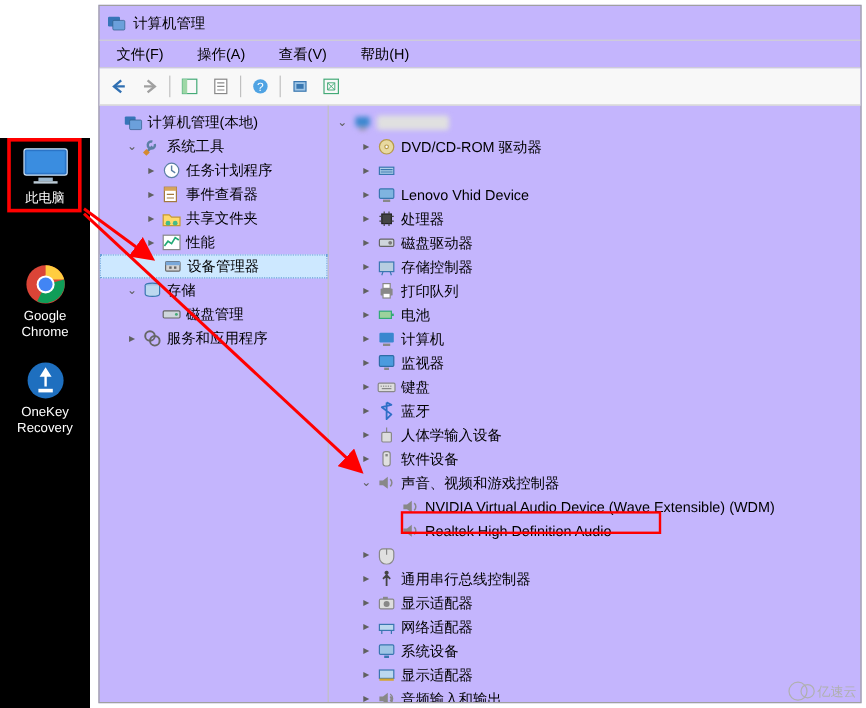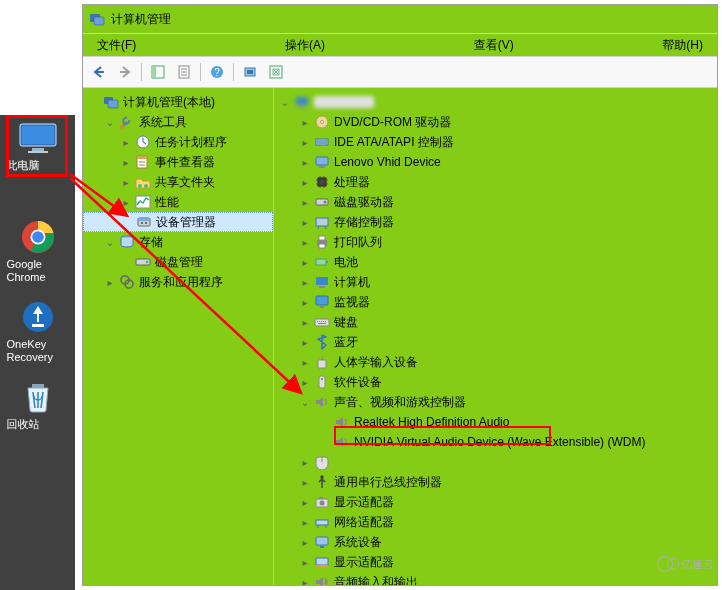--- a/index.html
+++ b/index.html
@@ -13,21 +13,22 @@
     overflow: hidden;
     position: relative;
   }
   
   .desktop-strip {
     position: absolute;
     left: 0;
     top: 115px;
     width: 75px;
     bottom: 0;
-    background: #404040;
+    background: #000000;
+    text-align: center;
   }
   .desk-icon {
     width: 62px;
     margin: 4px auto 14px;
     color: #fff;
     cursor: pointer;
   }
   .desk-icon .iconbox {
     width: 44px;
     height: 38px;
@@ -40,40 +41,39 @@
   
   .hi-pc { position:absolute; left:6px; top:115px; width:62px; height:62px; border:3px solid #f00; box-sizing:border-box; pointer-events:none;}
   
   .mgmt-window {
     position: absolute;
     left: 82px;
     top: 4px;
     right: 4px;
     bottom: 4px;
     border: 1px solid #a0a0a0;
-    background: #84cc16;
+    background: #c4b5fd;
     display: flex;
     flex-direction: column;
   }
   .titlebar {
     height: 28px;
     display: flex;
     align-items: center;
     padding: 0 6px;
     border-bottom: 1px solid #d0d0d0;
   }
   .titlebar .icon { width:16px; height:16px; margin-right:6px; display:flex; align-items:center; justify-content:center;}
   .menubar {
     height: 22px;
     display: flex;
     align-items: center;
     padding: 0 6px;
-    gap: 0;
+    gap: 12px;
     border-bottom: 1px solid #d0d0d0;
-    justify-content: space-between;
   }
   .menubar .menuitem { padding: 2px 8px; cursor: pointer; }
   .toolbar {
     height: 26px;
     display: flex;
     align-items: center;
     padding: 2px 4px;
     gap: 2px;
     border-bottom: 1px solid #d0d0d0;
     background: #f8f8f8;
@@ -149,21 +149,21 @@
   svg.arrows {
     position: absolute;
     left: 0; top: 0;
     width: 722px; height: 590px;
     pointer-events: none;
   }
   
   .watermark {
     position: absolute;
     right: 8px;
-    bottom: 18px;
+    bottom: 6px;
     color: #b0b0b0;
     font-size: 11px;
     display:flex;
     align-items:center;
     gap:2px;
     pointer-events:none;
   }
   .watermark .circ { width:14px;height:14px;border:1.5px solid #b0b0b0;border-radius:50%; position:relative;}
   .watermark .circ.s { width:10px;height:10px; border-width:1.2px;}
 </style>
@@ -204,31 +204,20 @@
       <svg width="34" height="34" viewBox="0 0 34 34">
         <circle cx="17" cy="17" r="15" fill="#1e6fbf"></circle>
         <path d="M17 6 L12 14 L16 14 L16 22 L18 22 L18 14 L22 14 Z" fill="#fff"></path>
         <rect x="11" y="24" width="12" height="3" fill="#fff"></rect>
       </svg>
     </div>
     <span>OneKey</span>
     <span>Recovery</span>
   </div>
 
-  <div class="desk-icon">
-    <div class="iconbox">
-      <svg width="32" height="34" viewBox="0 0 32 34">
-        <path d="M6 8 L26 8 L24 30 Q24 32 22 32 L10 32 Q8 32 8 30 Z" fill="#e9f2f8" stroke="#8aa6ba" stroke-width="1"></path>
-        <rect x="10" y="4" width="12" height="4" fill="#8aa6ba"></rect>
-        <path d="M11 12 L13 28 M16 12 L16 28 M21 12 L19 28" stroke="#2f87c7" stroke-width="1.6" fill="none"></path>
-        <path d="M12 16 a4 4 0 1 0 8 0" stroke="#2f87c7" stroke-width="1.4" fill="none"></path>
-      </svg>
-    </div>
-    <span>回收站</span>
-  </div>
 </div>
 <div class="hi-pc"></div>
 
 <div class="mgmt-window">
 
   <div class="titlebar">
     <div class="icon">
       <svg width="16" height="16" viewBox="0 0 16 16">
         <rect x="1" y="3" width="10" height="8" fill="#3775b8" rx="1"></rect>
         <rect x="5" y="6" width="10" height="8" fill="#6ba0db" stroke="#2f5d8a" stroke-width="0.6" rx="1"></rect>
@@ -438,21 +427,20 @@
       </div>
       <div class="trow rind1 interact">
         <span class="toggle">▸</span>
         <span class="ico">
             <svg width="16" height="16" viewBox="0 0 16 16">
               <rect x="2" y="5" width="12" height="6" fill="#b0d0ea" stroke="#3a77b0"></rect>
               <line x1="3" y1="7" x2="13" y2="7" stroke="#3a77b0"></line>
               <line x1="3" y1="9" x2="13" y2="9" stroke="#3a77b0"></line>
             </svg>
           </span>
-        <span class="label">IDE ATA/ATAPI 控制器</span>
       </div>
       <div class="trow rind1 interact">
         <span class="toggle">▸</span>
         <span class="ico">
             <svg width="16" height="16" viewBox="0 0 16 16">
               <rect x="2" y="3" width="12" height="8" fill="#7fb4e0" stroke="#3a77b0" rx="1"></rect>
               <rect x="5" y="12" width="6" height="2" fill="#888"></rect>
             </svg>
           </span>
         <span class="label">Lenovo Vhid Device</span>
@@ -595,31 +583,31 @@
         <span class="label">声音、视频和游戏控制器</span>
       </div>
       <div class="trow rind2 interact">
         <span class="toggle empty">▸</span>
         <span class="ico">
             <svg width="16" height="16" viewBox="0 0 16 16">
               <path d="M2 6 h3 l4 -3 v10 l-4 -3 h-3 z" fill="#888"></path>
               <path d="M11 5 a4 4 0 0 1 0 6" fill="none" stroke="#888" stroke-width="1.3"></path>
             </svg>
           </span>
-        <span class="label">Realtek High Definition Audio</span>
+        <span class="label">NVIDIA Virtual Audio Device (Wave Extensible) (WDM)</span>
       </div>
       <div class="trow rind2 interact">
         <span class="toggle empty">▸</span>
         <span class="ico">
             <svg width="16" height="16" viewBox="0 0 16 16">
               <path d="M2 6 h3 l4 -3 v10 l-4 -3 h-3 z" fill="#888"></path>
               <path d="M11 5 a4 4 0 0 1 0 6" fill="none" stroke="#888" stroke-width="1.3"></path>
             </svg>
           </span>
-        <span class="label">NVIDIA Virtual Audio Device (Wave Extensible) (WDM)</span>
+        <span class="label">Realtek High Definition Audio</span>
       </div>
 
       <div class="trow rind1 interact">
         <span class="toggle">▸</span>
         <span class="ico">
             <svg width="16" height="16" viewBox="0 0 16 16">
               <path d="M5 3 h6 a3 3 0 0 1 3 3 v4 a5 5 0 0 1 -12 0 v-4 a3 3 0 0 1 3 -3 z" fill="#e0e0e0" stroke="#888"></path>
               <line x1="8" y1="3" x2="8" y2="8" stroke="#888"></line>
             </svg>
           </span>

